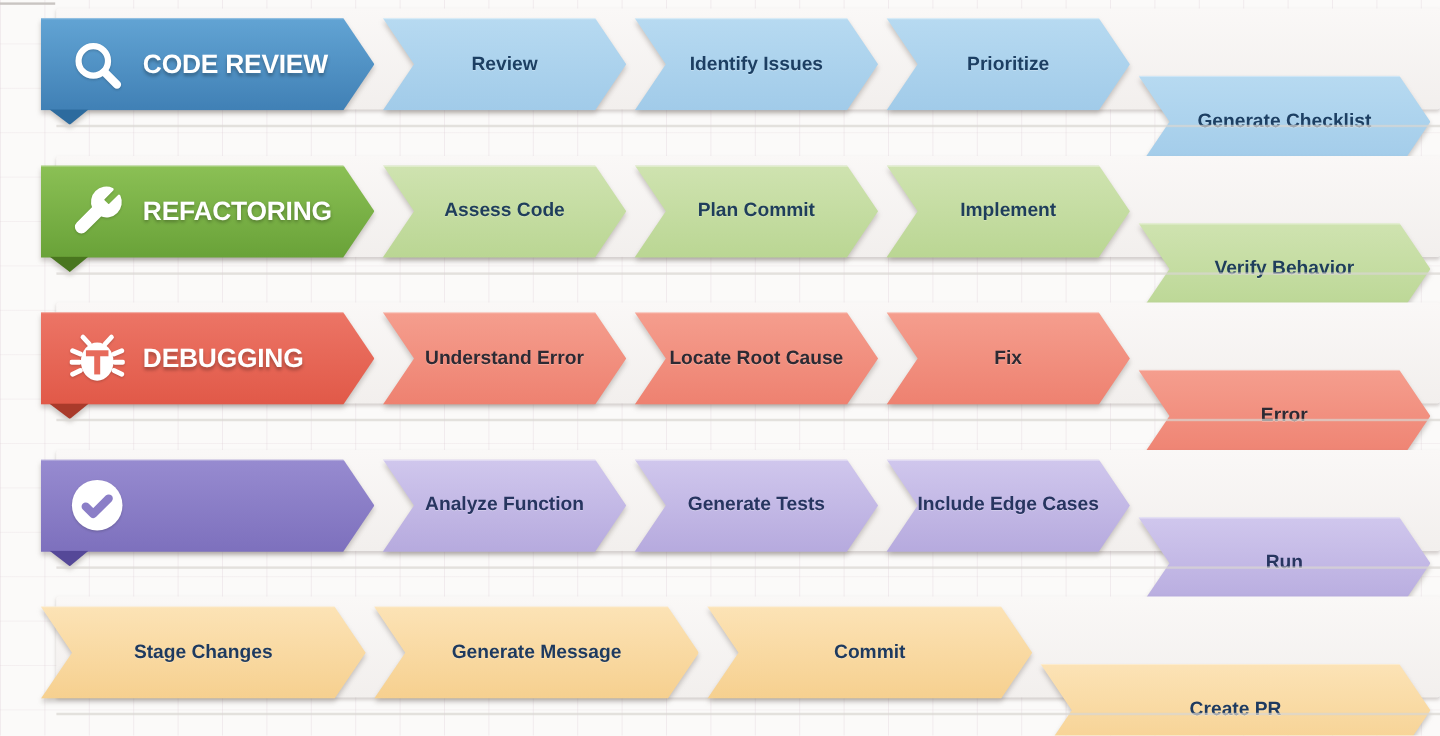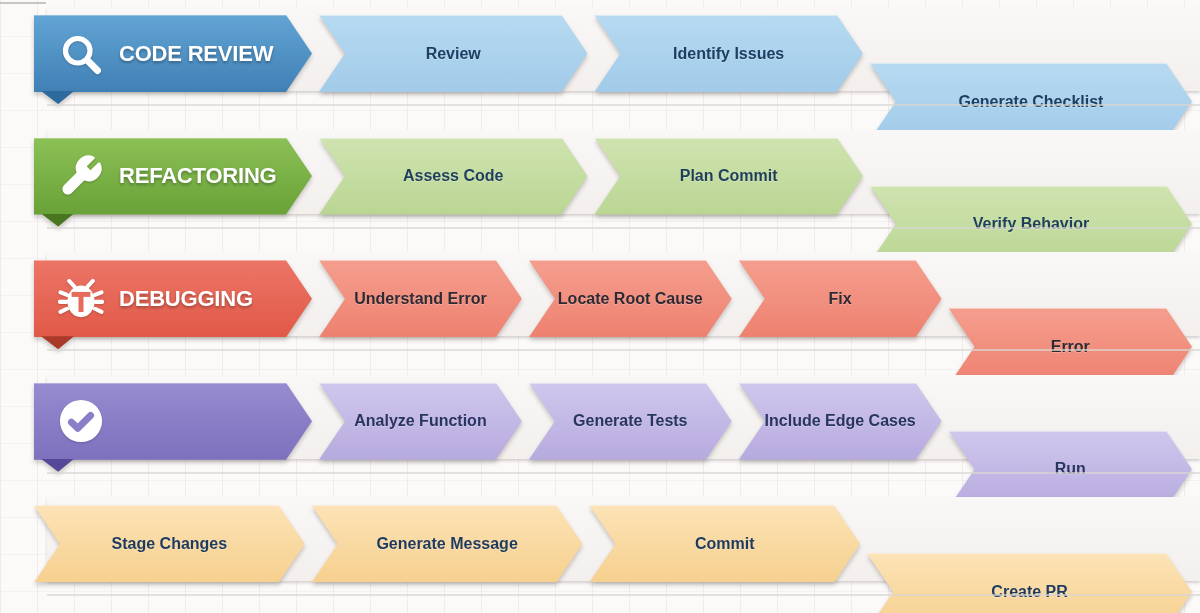--- a/index.html
+++ b/index.html
@@ -83,20 +83,25 @@
       <div class="chev-wrap step-wrap">
           <div class="chev step">
             <span class="step-label">Review</span>
           </div>
         </div>
       <div class="chev-wrap step-wrap">
           <div class="chev step">
             <span class="step-label">Identify Issues</span>
           </div>
         </div>
+      <div class="chev-wrap step-wrap">
+          <div class="chev step">
+            <span class="step-label">Prioritize</span>
+          </div>
+        </div>
       <div class="chev-wrap step-wrap last">
           <div class="chev step">
             <span class="step-label">Generate Checklist</span>
           </div>
         </div>
     </div>
     <div class="divider"></div>
   </section>
 
   <section class="row" style="--head-top: #8bc055; --head-bot: #69a238; --head-base: #7cb247; --fold: #49761f; --step-top: #cfe3b0; --step-bot: #bad693; --step-text: #1f3e5b;">
@@ -114,20 +119,25 @@
         <div class="fold"></div>
       </div>
       <div class="chev-wrap step-wrap">
           <div class="chev step">
             <span class="step-label">Assess Code</span>
           </div>
         </div>
       <div class="chev-wrap step-wrap">
           <div class="chev step">
             <span class="step-label">Plan Commit</span>
+          </div>
+        </div>
+      <div class="chev-wrap step-wrap">
+          <div class="chev step">
+            <span class="step-label">Implement</span>
           </div>
         </div>
       <div class="chev-wrap step-wrap last">
           <div class="chev step">
             <span class="step-label">Verify Behavior</span>
           </div>
         </div>
     </div>
     <div class="divider"></div>
   </section>

